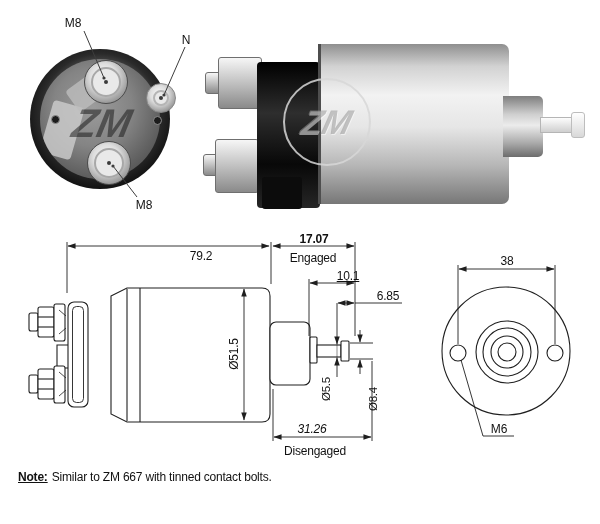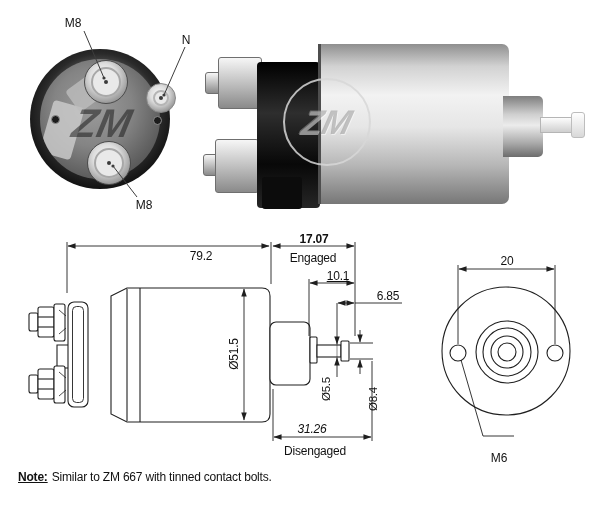--- a/index.html
+++ b/index.html
@@ -173,28 +173,28 @@
     </g>
   </svg>
 
   <span class="lbl" style="left:73px;top:23px;">M8</span>
   <span class="lbl" style="left:186px;top:40px;">N</span>
   <span class="lbl" style="left:144px;top:205px;">M8</span>
 
   <span class="lbl" style="left:168px;top:256px;margin-left:33px;">79.2</span>
   <span class="lbl" style="left:314px;top:239px;font-weight:bold;">17.07</span>
   <span class="lbl" style="left:313px;top:258px;">Engaged</span>
-  <span class="lbl" style="left:338px;top:276px;text-decoration:underline;">10.1</span>
+  <span class="lbl" style="left:348px;top:276px;text-decoration:underline;">10.1</span>
   <span class="lbl" style="left:388px;top:296px;">6.85</span>
   <span class="lbl rot" style="left:234px;top:354px;">Ø51.5</span>
   <span class="lbl rot small" style="left:326px;top:389px;">Ø5.5</span>
   <span class="lbl rot small" style="left:373px;top:399px;">Ø8.4</span>
   <span class="lbl" style="left:312px;top:429px;font-style:italic;">31.26</span>
   <span class="lbl" style="left:315px;top:451px;text-align:center;">Disengaged</span>
 
-  <span class="lbl" style="left:507px;top:261px;">20</span>
-  <span class="lbl" style="left:499px;top:429px;margin-top:29px;">M6</span>
+  <span class="lbl" style="left:507px;top:261px;">38</span>
+  <span class="lbl" style="left:499px;top:429px;">M6</span>
 
   <div class="note-line" style="top:470px;">
     <span class="note-prefix">Note:</span><span>Similar to ZM 667 with tinned contact bolts.</span>
   </div>
 
 </div>
 
 </body></html>

